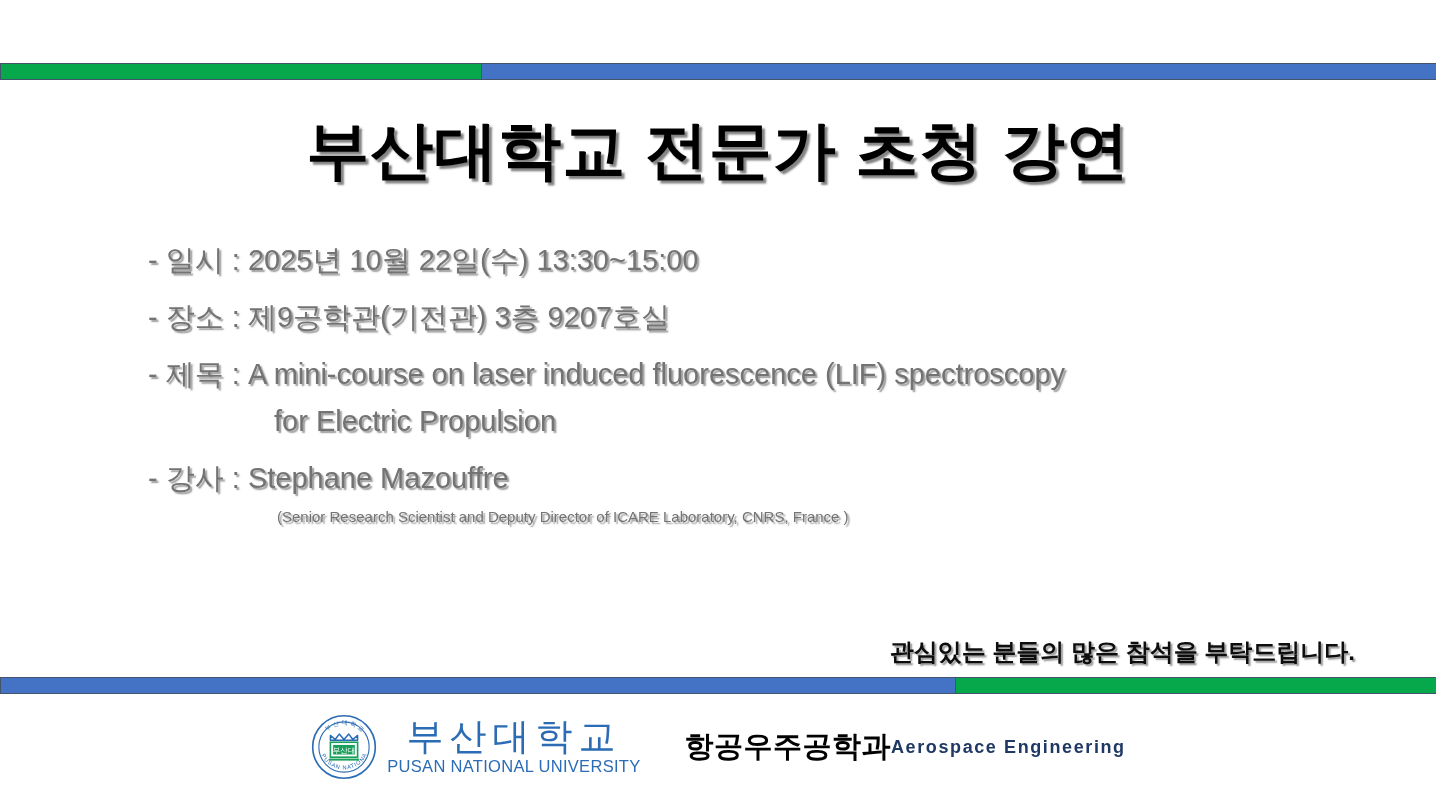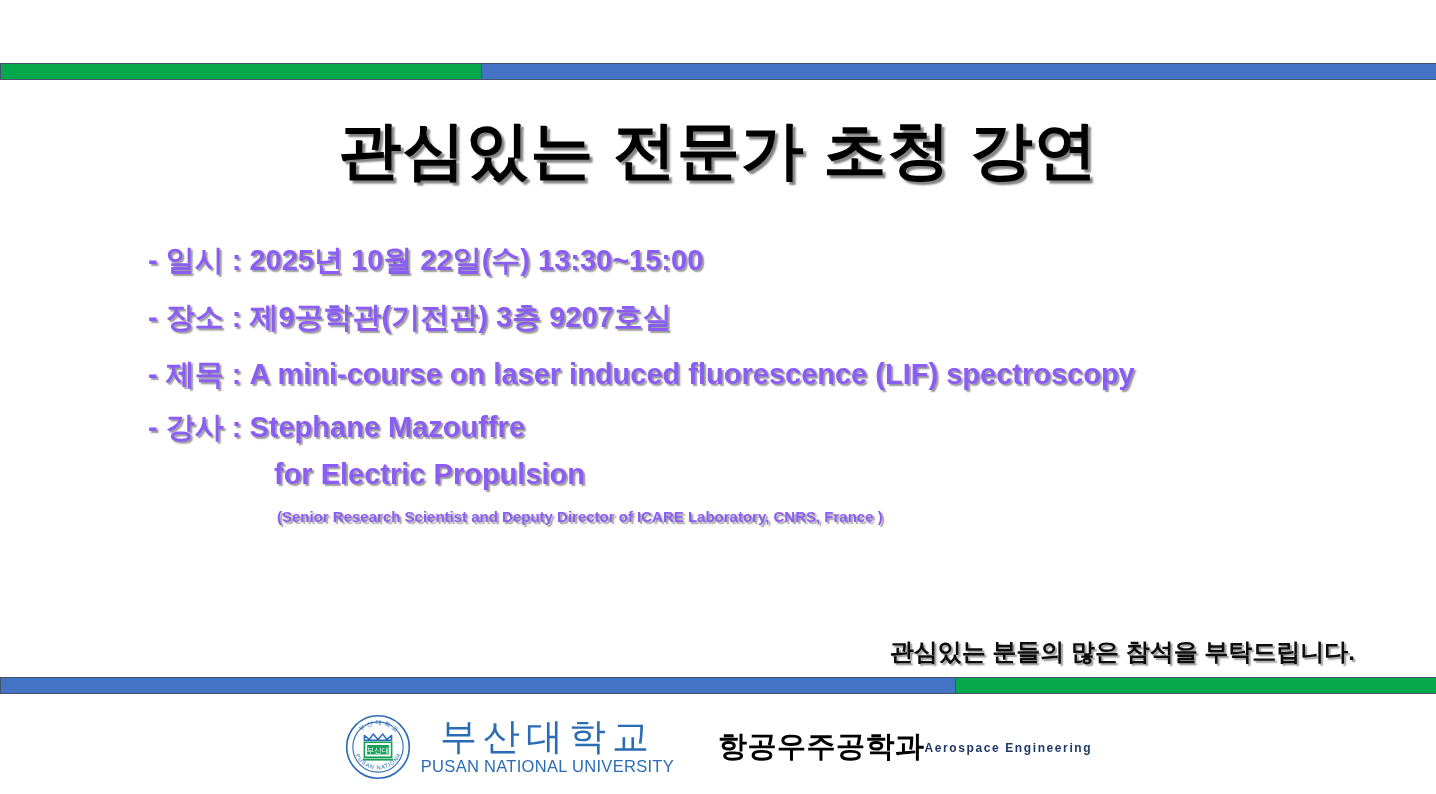--- a/index.html
+++ b/index.html
@@ -48,22 +48,22 @@
 
   
   .body-block {
     position: absolute;
     left: 148px;
     top: 246px;
     width: 1260px;
   }
   .line {
     font-size: 29px;
-    font-weight: bold;
-    color: #8b5cf6;
+    font-weight: normal;
+    color: #737373;
     line-height: 1.0;
     margin-bottom: 28px;
     white-space: nowrap;
     text-shadow: 2px 2px 1.5px rgba(110,110,110,0.7);
   }
   .line.indent-1 { padding-left: 126px; margin-top: -6px; }
   .line.indent-2 { padding-left: 129px; margin-top: -8px; font-size: 15px; }
   .line.tight    { margin-bottom: 24px; }
 
   .closing {
@@ -119,44 +119,44 @@
   .dept { display: flex; flex-direction: row; align-items: center; }
   .dept-kr {
     font-size: 29px;
     font-weight: bold;
     color: #000000;
     letter-spacing: 0.5px;
     line-height: 1.1;
     white-space: nowrap;
   }
   .dept-en {
-    font-size: 12px;
+    font-size: 18px;
     font-weight: bold;
     color: #1f3864;
     letter-spacing: 1.6px;
     margin-top: 2px;
     white-space: nowrap;
   }
 </style>
 </head>
 <body>
 
 <div class="slide">
 
   <div class="bar bar-top-green" style="background: rgb(7, 168, 75); border-color: rgb(68, 84, 106);"></div>
   <div class="bar bar-top-blue" style="background: rgb(68, 114, 196); border-color: rgb(68, 84, 106);"></div>
 
-  <div class="title">관심있는 전문가 초청 강연</div>
+  <div class="title">부산대학교 전문가 초청 강연</div>
 
   <div class="body-block">
     <div class="line">- 일시 : 2025년 10월 22일(수) 13:30~15:00</div>
     <div class="line">- 장소 : 제9공학관(기전관) 3층 9207호실</div>
     <div class="line tight">- 제목 : A mini-course on laser induced fluorescence (LIF) spectroscopy</div>
+    <div class="line indent-1">for Electric Propulsion</div>
     <div class="line tight">- 강사 :  Stephane Mazouffre</div>
-    <div class="line indent-1">for Electric Propulsion</div>
     <div class="line indent-2">(Senior Research Scientist and Deputy Director of ICARE Laboratory, CNRS, France )</div>
   </div>
 
   <div class="closing">관심있는 분들의 많은 참석을 부탁드립니다.</div>
 
   <div class="bar bar-bot-blue" style="background: rgb(68, 114, 196); border-color: rgb(68, 84, 106);"></div>
   <div class="bar bar-bot-green" style="background: rgb(7, 168, 75); border-color: rgb(68, 84, 106);"></div>
 
   <div class="footer">
 

